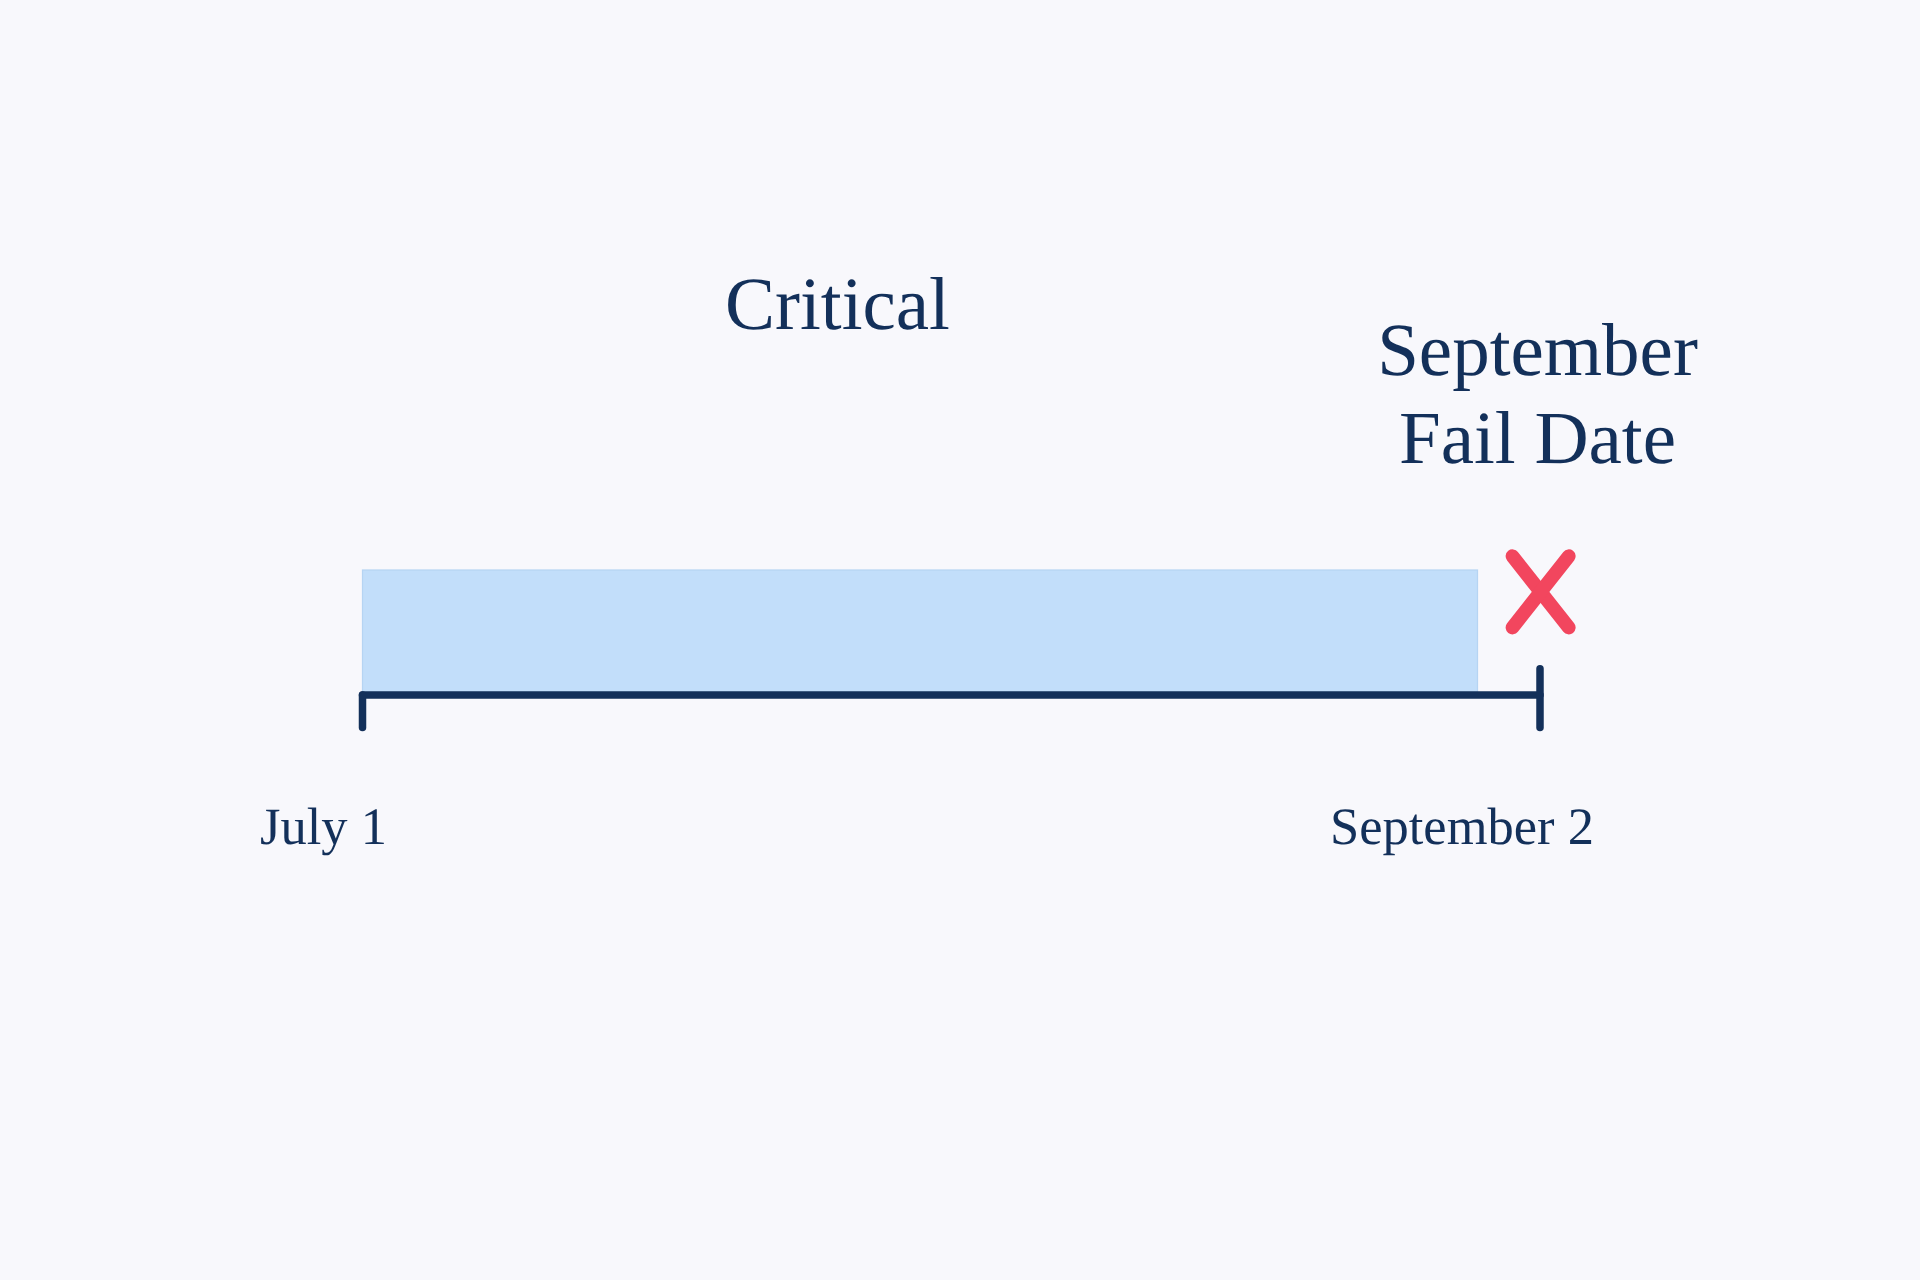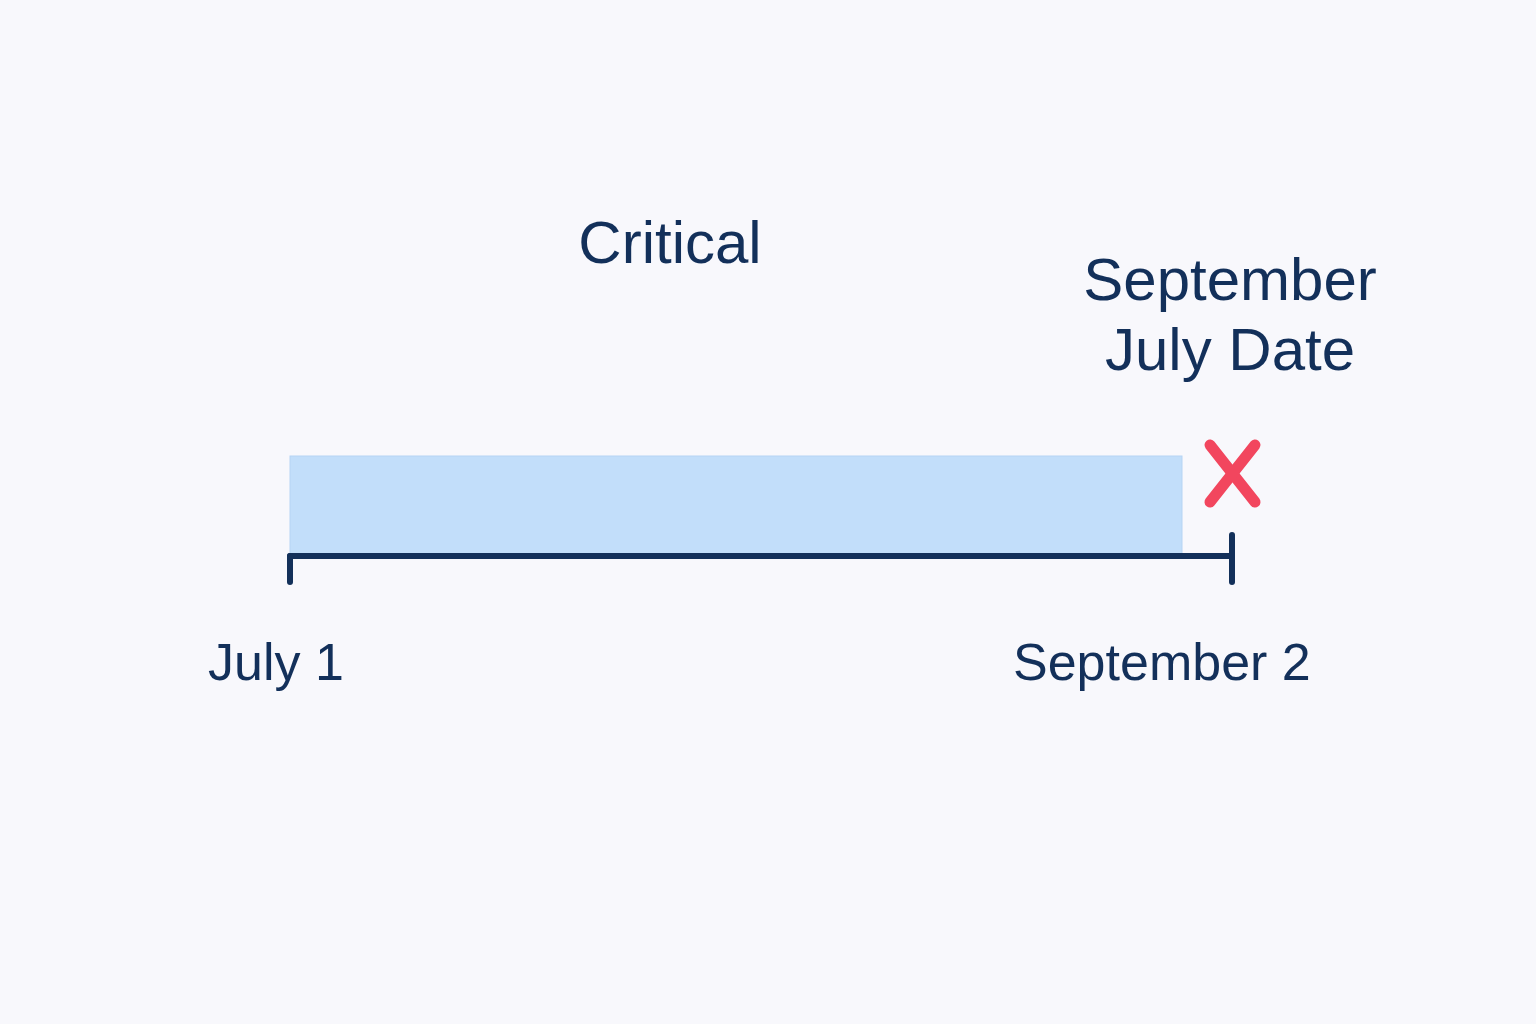--- a/index.html
+++ b/index.html
@@ -7,21 +7,21 @@
       padding: 0;
       width: 1536px;
       height: 1024px;
       background: #f8f8fc;
       overflow: hidden;
     }
     .canvas {
       position: relative;
       width: 1536px;
       height: 1024px;
-      font-family: Liberation Sans, sans-serif;
+      font-family: Liberation Serif, serif;
       color: #13305a;
     }
     .label {
       position: absolute;
       text-align: center;
       font-size: 60px;
       line-height: 70px;
       color: #13305a;
       white-space: nowrap;
       letter-spacing: 0px;
@@ -32,27 +32,27 @@
       top: 208px;
       width: 400px;
     }
     #fail-label {
       left: 1080px;
       top: 245px;
       width: 300px;
     }
     .date-label {
       position: absolute;
-      font-size: 52px;
+      font-size: 42px;
       line-height: 60px;
       color: #13305a;
       white-space: nowrap;
     }
     #start-date { left: 208px; top: 632px; }
-    #end-date { left: 1013px; top: 632px; }
+    #end-date { left: 1064px; top: 632px; }
     svg.timeline {
       position: absolute;
       left: 0;
       top: 0;
       width: 1536px;
       height: 1024px;
     }
   </style>
 </head>
 <body>
@@ -74,19 +74,19 @@
       <line x1="1255" y1="445" x2="1210" y2="502"></line>
     </g>
   </svg>
 
   <div id="window-label" class="label">
     <span class="line">Critical</span>
   </div>
 
   <div id="fail-label" class="label">
     <span class="line">September</span>
-    <span class="line">July Date</span>
+    <span class="line">Fail Date</span>
   </div>
 
   <div id="start-date" class="date-label">July 1</div>
   <div id="end-date" class="date-label">September 2</div>
 
 </div>
 
 </body></html>

